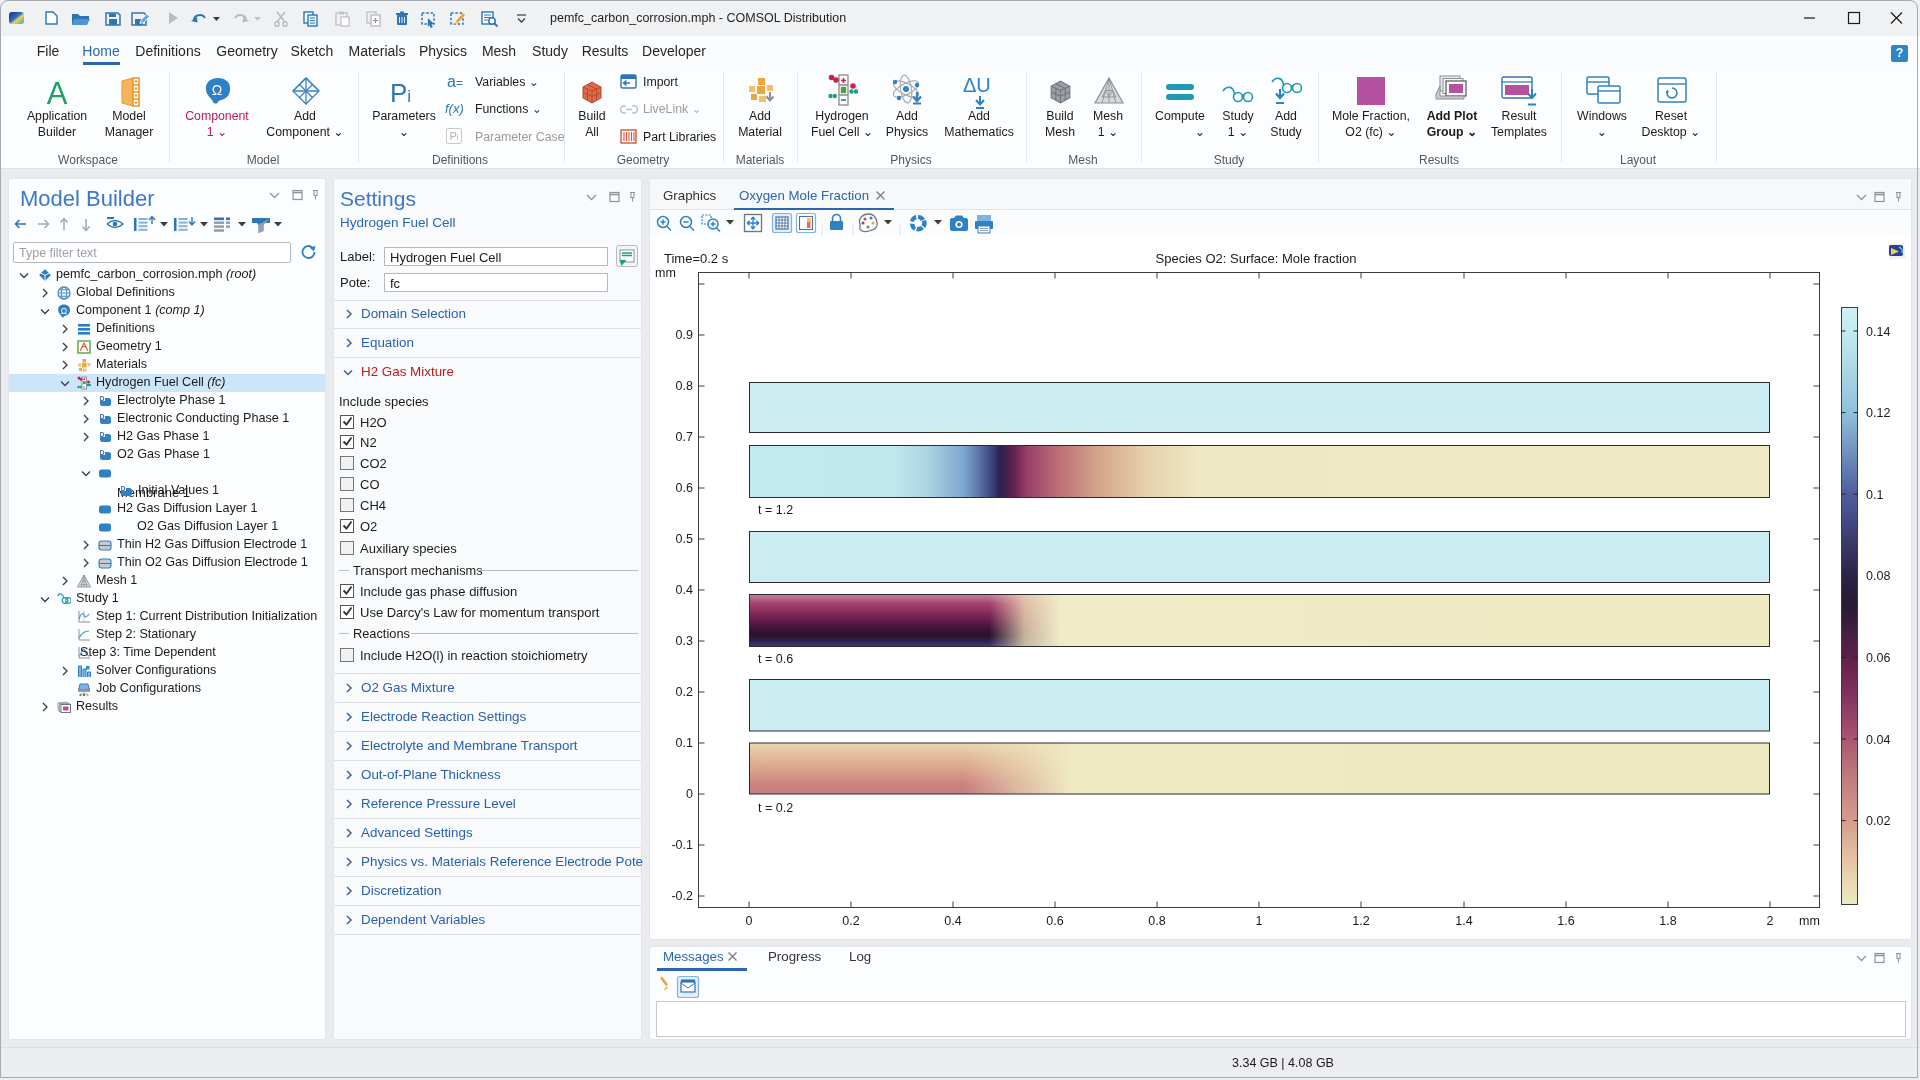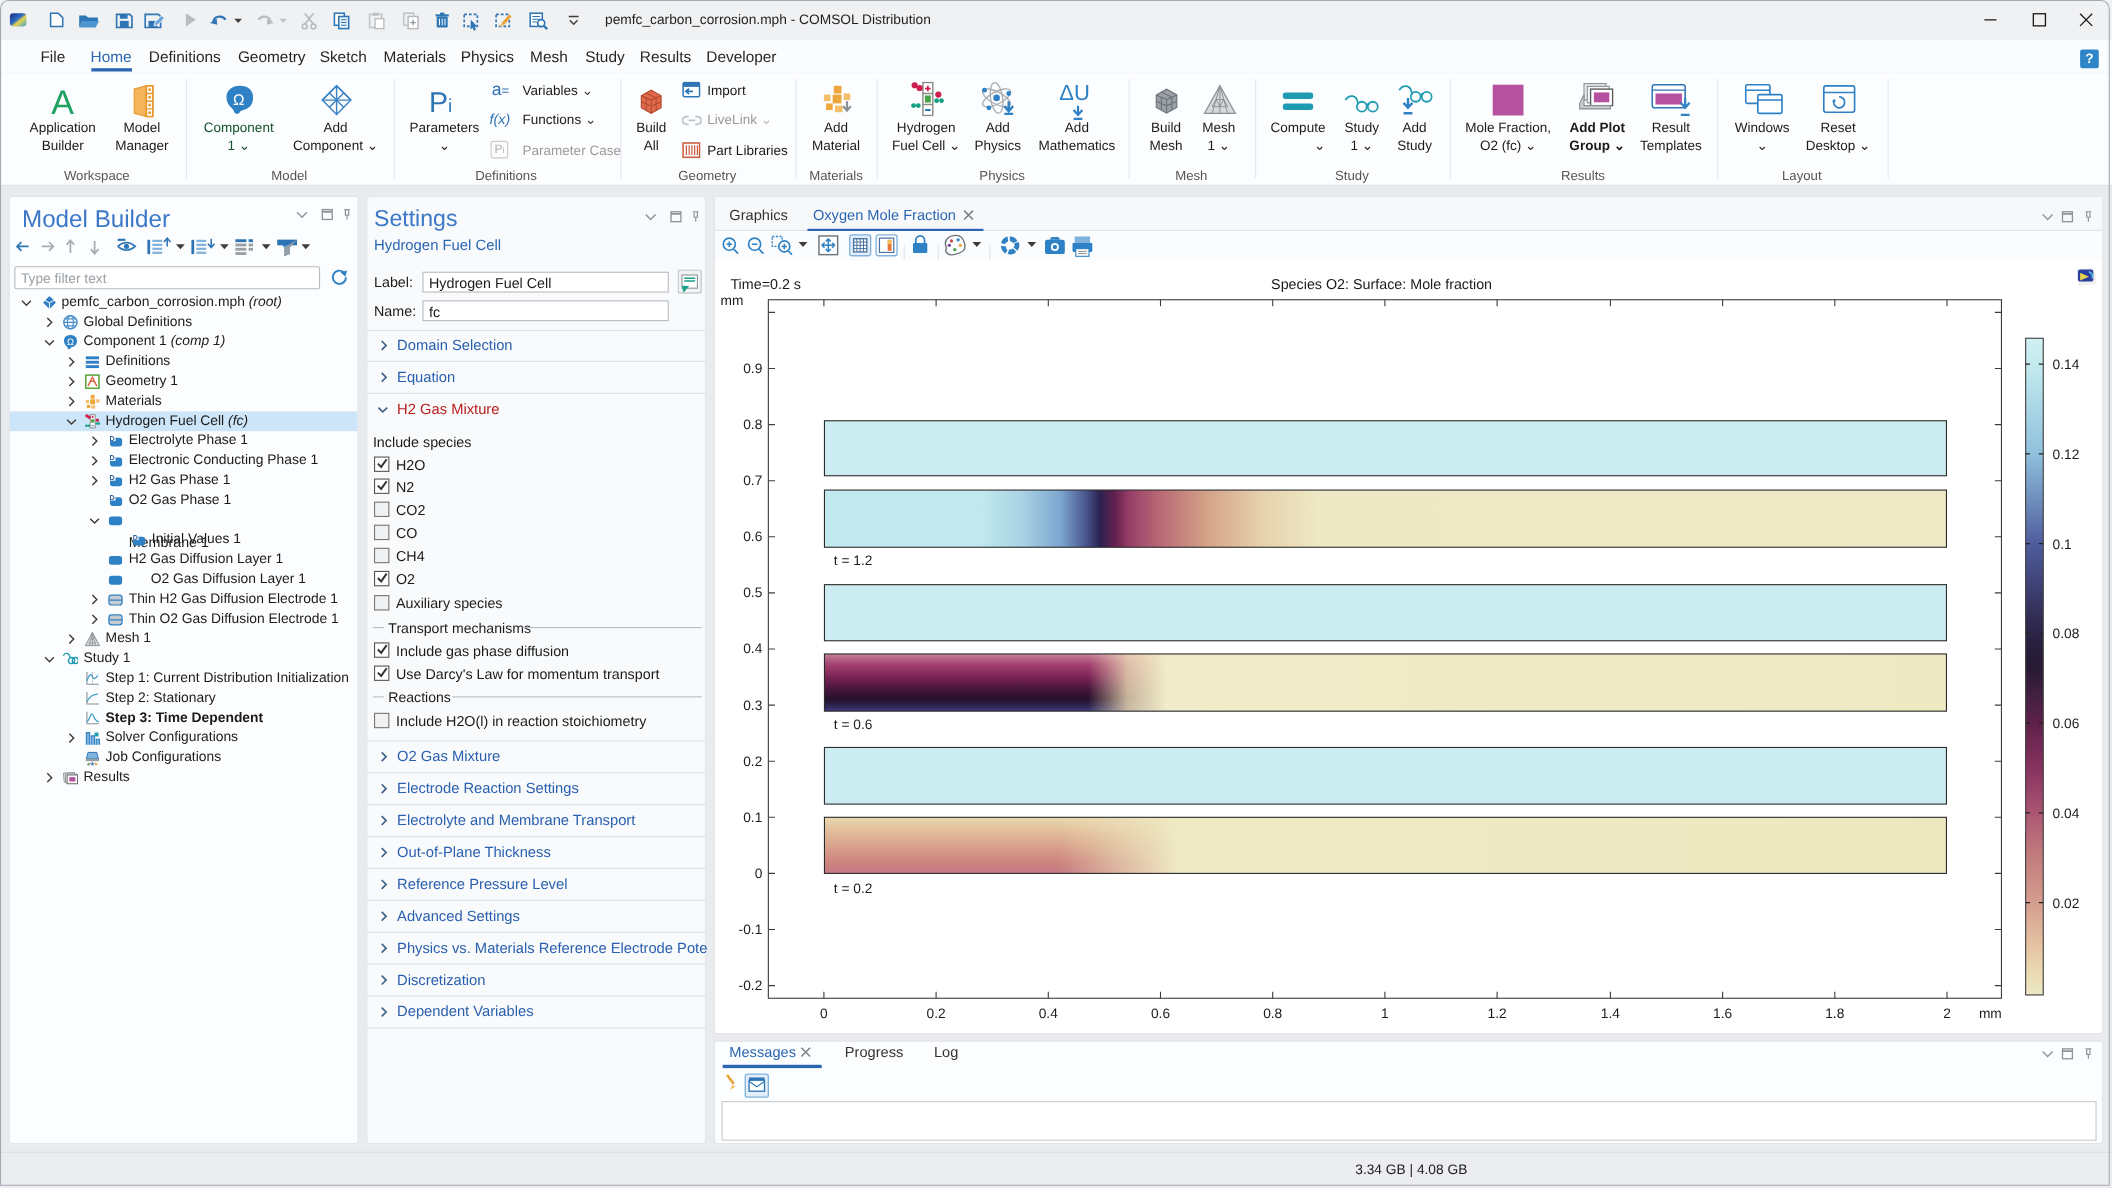--- a/index.html
+++ b/index.html
@@ -132,21 +132,21 @@
 <circle cx="20" cy="4.5" r="1.3" fill="#e8982d"></circle>
     <circle cx="20" cy="11.5" r="1.3" fill="#e8982d"></circle>
     <circle cx="20" cy="18.5" r="1.3" fill="#e8982d"></circle>
     <circle cx="20" cy="25.5" r="1.3" fill="#e8982d"></circle>
 </svg>
 <div class="tx" style="left:129px;top:108px;transform:translateX(-50%);font-size:12.3px;color:#1b1b1b;text-align:center;line-height:16px;">Model<br>Manager</div>
 <svg class="abs" style="left:203px;top:76px;" width="30" height="30" viewBox="0 0 30 30">
 <path d="M15 2 C7 2 2 7 3 14 C4 21 9 22 10 26 C11 28 14 28 15 26 C16 23 26 25 27 14 C28 6 22 2 15 2 z" fill="#2e81c4"></path>
 <text x="14" y="19" font-size="14" fill="#fff" text-anchor="middle" font-family="Liberation Sans">Ω</text>
 </svg>
-<div class="tx" style="left:217px;top:108px;transform:translateX(-50%);font-size:12.3px;color:#14532d;text-align:center;line-height:16px;">Component<br>1 ⌄</div>
+<div class="tx" style="left:217px;top:108px;transform:translateX(-50%);font-size:12.3px;color:#be185d;text-align:center;line-height:16px;">Component<br>1 ⌄</div>
 <svg class="abs" style="left:290px;top:76px;" width="32" height="30" viewBox="0 0 32 30">
 <g fill="none" stroke="#3b82c4" stroke-width="1.3">
 <path d="M16 2 L29 15 L16 28 L3 15 z"></path>
 <path d="M16 2 L16 28 M3 15 L29 15 M16 2 L3 15 M16 2 L29 15"></path>
 <path d="M9.5 8.5 L22.5 21.5 M22.5 8.5 L9.5 21.5"></path>
 </g>
   </svg>
 <div class="tx" style="left:305px;top:108px;transform:translateX(-50%);font-size:12.3px;color:#1b1b1b;text-align:center;line-height:16px;">Add<br>Component ⌄</div>
 <div class="tx" style="left:390px;top:78px;font-size:26px;color:#2e75b5;">P<span style="font-size:17px;">i</span></div>
 <div class="tx" style="left:404px;top:108px;transform:translateX(-50%);font-size:12.3px;color:#1b1b1b;text-align:center;line-height:16px;">Parameters<br>⌄</div>
@@ -518,21 +518,21 @@
 <div class="tx" style="left:96px;top:609px;font-size:12.6px;">Step 1: Current Distribution Initialization</div>
 <svg class="abs" style="left:77px;top:628px;" width="14" height="14" viewBox="0 0 14 14">
     <path d="M2 1 v11 h11" stroke="#8a9094" stroke-width="1" fill="none"></path>
     <path d="M2 10 C5 4 9 3 12 3" stroke="#3fa0c8" stroke-width="1.2" fill="none"></path>
   </svg>
 <div class="tx" style="left:96px;top:627px;font-size:12.6px;">Step 2: Stationary</div>
 <svg class="abs" style="left:77px;top:646px;" width="14" height="14" viewBox="0 0 14 14">
     <path d="M2 1 v11 h11" stroke="#8a9094" stroke-width="1" fill="none"></path>
     <path d="M2 10 C4 10 5 3 6.5 3 C8 3 8.5 10 13 10" stroke="#3fa0c8" stroke-width="1.2" fill="none"></path>
   </svg>
-<div class="tx" style="left:96px;top:645px;font-size:12.6px;font-weight:bold;">Step 3: Time Dependent</div>
+<div class="tx" style="left:80px;top:645px;font-size:12.6px;">Step 3: Time Dependent</div>
 <svg class="abs" style="left:60px;top:666px;" width="10" height="10" viewBox="0 0 10 10">
     <path d="M3 1 l4 4 l-4 4" fill="none" stroke="#3c3c3c" stroke-width="1.3"></path>
   </svg>
 <svg class="abs" style="left:77px;top:664px;" width="14" height="14" viewBox="0 0 14 14">
     <path d="M1.5 13 V2 l3 0 V13 M6 13 V5 h3 V13 M10.5 13 V8 h3 V13" stroke="#2e81c4" stroke-width="1" fill="#7fb2dc"></path>
     <rect x="9" y="2" width="3.5" height="3.5" fill="#1e9bb0"></rect>
   </svg>
 <div class="tx" style="left:96px;top:663px;font-size:12.6px;">Solver Configurations</div>
 <svg class="abs" style="left:77px;top:682px;" width="14" height="14" viewBox="0 0 14 14">
     <path d="M3 2 h8 l1.5 6 h-11 z" fill="#7fb2dc" stroke="#2e75b5" stroke-width="0.9"></path>
@@ -564,21 +564,21 @@
 </svg>
 <div class="tx" style="left:340px;top:249px;font-size:13px;">Label:</div>
 <div class="abs" style="left:384px;top:247px;width:224px;height:19px;background:#fff;border:1px solid #b6babf;"></div>
 <div class="tx" style="left:390px;top:250px;font-size:13px;">Hydrogen Fuel Cell</div>
 <svg class="abs" style="left:616px;top:245px;" width="22" height="22" viewBox="0 0 22 22">
 <rect x="0.5" y="0.5" width="21" height="21" rx="2" fill="#f2f3f4" stroke="#b6babf"></rect>
 <rect x="4" y="5" width="14" height="12" fill="#fff" stroke="#8f9499" stroke-width="1"></rect>
 <path d="M6 8 h10 M6 10.5 h10" stroke="#16a085" stroke-width="1.3"></path>
 <path d="M4 17 l5 -4 v8 z" fill="#16a085" transform="rotate(40 7 16)"></path>
 </svg>
-<div class="tx" style="left:340px;top:275px;font-size:13px;">Name:</div>
+<div class="tx" style="left:340px;top:275px;font-size:13px;">Pote:</div>
 <div class="abs" style="left:384px;top:273px;width:224px;height:19px;background:#fff;border:1px solid #b6babf;"></div>
 <div class="tx" style="left:390px;top:276px;font-size:13px;">fc</div>
 <div class="abs" style="left:334px;top:300px;width:307px;height:1px;background:#dde0e4;"></div>
 <svg class="abs" style="left:344px;top:309px;" width="10" height="10" viewBox="0 0 10 10">
     <path d="M3 1 l4 4 l-4 4" fill="none" stroke="#44618a" stroke-width="1.5"></path>
   </svg>
 <div class="tx" style="left:361px;top:306px;font-size:13.4px;color:#2a5fae;">Domain Selection</div>
 <div class="abs" style="left:334px;top:328px;width:307px;height:1px;background:#dde0e4;"></div>
 <svg class="abs" style="left:344px;top:338px;" width="10" height="10" viewBox="0 0 10 10">
     <path d="M3 1 l4 4 l-4 4" fill="none" stroke="#44618a" stroke-width="1.5"></path>

